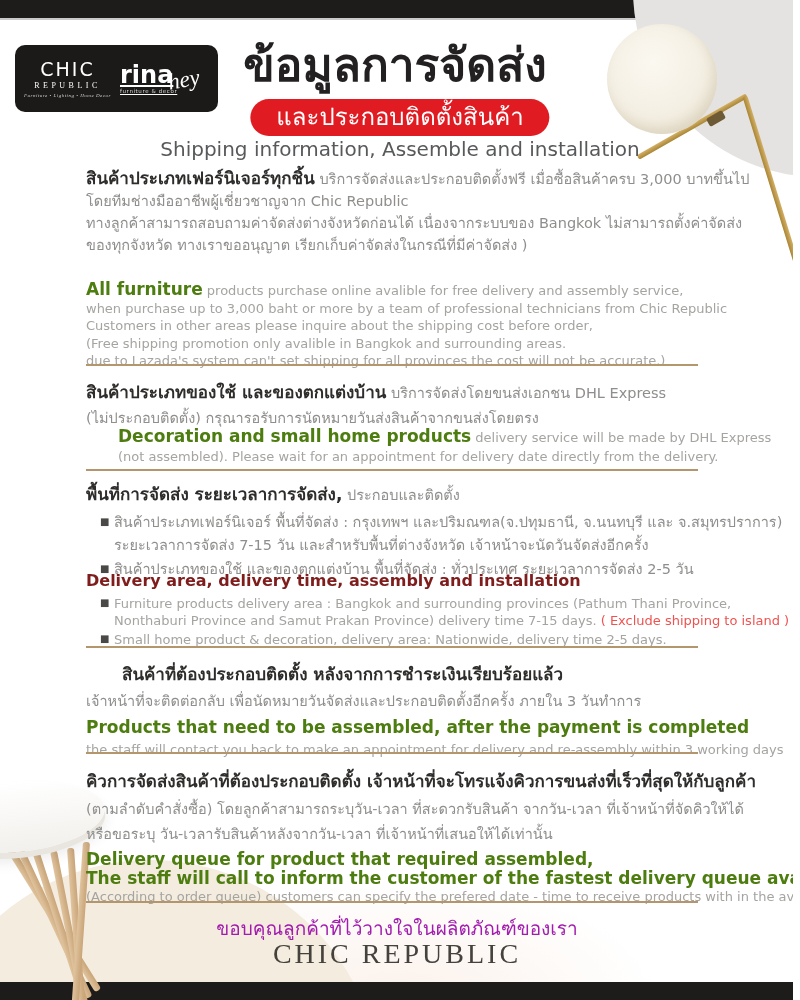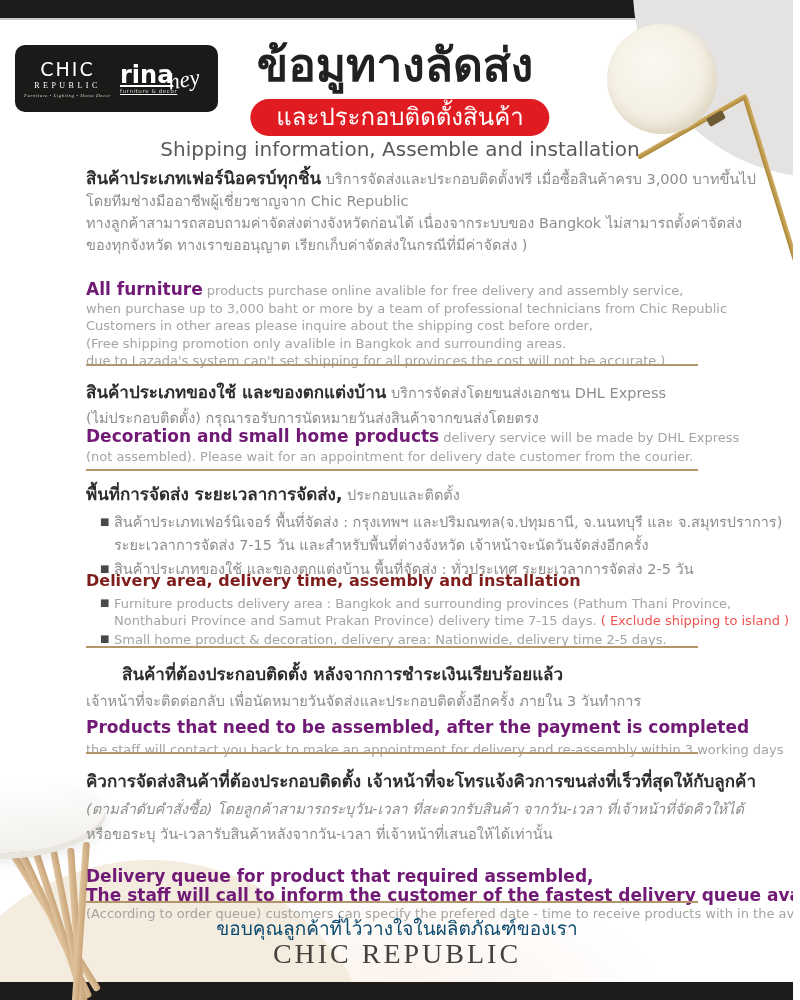--- a/index.html
+++ b/index.html
@@ -55,31 +55,31 @@
         background:#e11b22;color:#ffffff;font-size:24px;line-height:37px;height:37px;
         padding:0 26px;border-radius:19px;z-index:7;}
   .subtitle{position:absolute;left:400px;top:137px;transform:translateX(-50%);white-space:nowrap;
             font-size:20px;color:#58595b;z-index:7;}
 
   
   .block{position:absolute;left:86px;width:640px;z-index:5;}
   .ln{white-space:nowrap;}
   .th-bold{font-size:17px;font-weight:700;color:#2e2d2b;}
   .th-reg{font-size:14.5px;color:#8f8e8c;}
-  .en-bold-lg{font-size:17px;font-weight:700;color:#701a75;}
+  .en-bold-lg{font-size:17px;font-weight:700;color:#4d7c0f;}
   .en-bold-md{font-size:16px;font-weight:700;color:#7f1d1d;}
   .en-reg{font-size:13px;color:#a5a4a1;}
   .red-note{color:#ef5350;}
   .bullet{display:inline-block;width:14px;color:#4a4947;font-size:10px;vertical-align:2px;}
   .indent{padding-left:14px;}
   .divider{position:absolute;left:86px;width:612px;height:2px;background:#b5956b;z-index:5;}
 
   
   .thanks{position:absolute;left:397px;top:913px;transform:translateX(-50%);white-space:nowrap;
-          font-size:19px;color:#0c4a6e;z-index:5;}
+          font-size:19px;color:#a21caf;z-index:5;}
   .brand{position:absolute;left:397px;top:938px;transform:translateX(-50%);white-space:nowrap;
          font-family:"Liberation Serif","DejaVu Serif",serif;font-size:28px;letter-spacing:3px;
          color:#45423d;z-index:5;}
 </style>
 </head>
 <body>
 
 <div class="canvas">
 
   <div class="footer-glow"></div>
@@ -106,46 +106,46 @@
       <div class="chic-sub">REPUBLIC</div>
       <div class="chic-tag">Furniture • Lighting • Home Decor</div>
     </div>
     <div class="rina-logo">
       <div class="rina-name">rina</div>
       <div class="rina-tag">furniture &amp; decor</div>
       <div class="rina-hey">hey</div>
     </div>
   </div>
 
-  <div class="page-title">ข้อมูทางลัดส่ง</div>
+  <div class="page-title">ข้อมูลการจัดส่ง</div>
   <div class="pill">และประกอบติดตั้งสินค้า</div>
   <div class="subtitle">Shipping information, Assemble and installation</div>
 
   <div class="block" style="top:167px;line-height:22px;">
-    <div class="ln"><span class="th-bold">สินค้าประเภทเฟอร์นิอครบ์ทุกชิ้น</span><span class="th-reg"> บริการจัดส่งและประกอบติดตั้งฟรี เมื่อซื้อสินค้าครบ 3,000 บาทขึ้นไป</span></div>
+    <div class="ln"><span class="th-bold">สินค้าประเภทเฟอร์นิเจอร์ทุกชิ้น</span><span class="th-reg"> บริการจัดส่งและประกอบติดตั้งฟรี เมื่อซื้อสินค้าครบ 3,000 บาทขึ้นไป</span></div>
     <div class="ln th-reg">โดยทีมช่างมืออาชีพผู้เชี่ยวชาญจาก Chic Republic</div>
     <div class="ln th-reg">ทางลูกค้าสามารถสอบถามค่าจัดส่งต่างจังหวัดก่อนได้ เนื่องจากระบบของ Bangkok ไม่สามารถตั้งค่าจัดส่ง</div>
     <div class="ln th-reg">ของทุกจังหวัด ทางเราขออนุญาต เรียกเก็บค่าจัดส่งในกรณีที่มีค่าจัดส่ง )</div>
   </div>
   <div class="block" style="top:281px;line-height:17.5px;">
     <div class="ln"><span class="en-bold-lg">All furniture</span><span class="en-reg"> products purchase online avalible for free delivery and assembly service,</span></div>
     <div class="ln en-reg">when purchase up to 3,000 baht or more by a team of professional technicians from Chic Republic</div>
     <div class="ln en-reg">Customers in other areas please inquire about the shipping cost before order,</div>
     <div class="ln en-reg">(Free shipping promotion only avalible in Bangkok and surrounding areas.</div>
     <div class="ln en-reg">due to Lazada's system can't set shipping for all provinces the cost will not be accurate.)</div>
   </div>
   <div class="divider" style="top:364px;"></div>
 
   <div class="block" style="top:380px;line-height:25px;">
     <div class="ln"><span class="th-bold">สินค้าประเภทของใช้ และของตกแต่งบ้าน</span><span class="th-reg"> บริการจัดส่งโดยขนส่งเอกชน DHL Express</span></div>
     <div class="ln th-reg">(ไม่ประกอบติดตั้ง) กรุณารอรับการนัดหมายวันส่งสินค้าจากขนส่งโดยตรง</div>
   </div>
-  <div class="block" style="top:427px;line-height:19px;">
+  <div class="block" style="top:427px;line-height:19px;margin-left:32px;">
     <div class="ln"><span class="en-bold-lg">Decoration and small home products</span><span class="en-reg"> delivery service will be made by DHL Express</span></div>
-    <div class="ln en-reg">(not assembled). Please wait for an appointment for delivery date customer from the courier.</div>
+    <div class="ln en-reg">(not assembled). Please wait for an appointment for delivery date directly from the delivery.</div>
   </div>
   <div class="divider" style="top:469px;"></div>
 
   <div class="block" style="top:483px;line-height:23px;">
     <div class="ln" style="margin-bottom:3px;"><span class="th-bold">พื้นที่การจัดส่ง ระยะเวลาการจัดส่ง,</span><span class="th-reg"> ประกอบและติดตั้ง</span></div>
     <div class="ln th-reg indent"><span class="bullet">■</span><span>สินค้าประเภทเฟอร์นิเจอร์ พื้นที่จัดส่ง : กรุงเทพฯ และปริมณฑล(จ.ปทุมธานี, จ.นนทบุรี และ จ.สมุทรปราการ)</span></div>
     <div class="ln th-reg" style="padding-left:28px;">ระยะเวลาการจัดส่ง 7-15 วัน และสำหรับพื้นที่ต่างจังหวัด เจ้าหน้าจะนัดวันจัดส่งอีกครั้ง</div>
     <div class="ln th-reg indent"><span class="bullet">■</span><span>สินค้าประเภทของใช้ และของตกแต่งบ้าน พื้นที่จัดส่ง : ทั่วประเทศ ระยะเวลาการจัดส่ง 2-5 วัน</span></div>
   </div>
   <div class="block" style="top:572px;line-height:17.5px;">
@@ -159,22 +159,22 @@
   <div class="block" style="top:661px;">
     <div class="ln th-bold" style="line-height:27px;margin-left:36px;">สินค้าที่ต้องประกอบติดตั้ง หลังจากการชำระเงินเรียบร้อยแล้ว</div>
     <div class="ln th-reg" style="line-height:26px;">เจ้าหน้าที่จะติดต่อกลับ เพื่อนัดหมายวันจัดส่งและประกอบติดตั้งอีกครั้ง ภายใน 3 วันทำการ</div>
     <div class="ln en-bold-lg" style="line-height:26px;">Products that need to be assembled, after the payment is completed</div>
     <div class="ln en-reg" style="line-height:20px;">the staff will contact you back to make an appointment for delivery and re-assembly within 3 working days</div>
   </div>
   <div class="divider" style="top:752px;"></div>
 
   <div class="block" style="top:767px;">
     <div class="ln th-bold" style="line-height:29px;">คิวการจัดส่งสินค้าที่ต้องประกอบติดตั้ง เจ้าหน้าที่จะโทรแจ้งคิวการขนส่งที่เร็วที่สุดให้กับลูกค้า</div>
-    <div class="ln th-reg" style="line-height:26px;font-style:italic;">(ตามลำดับคำสั่งซื้อ) โดยลูกค้าสามารถระบุวัน-เวลา ที่สะดวกรับสินค้า จากวัน-เวลา ที่เจ้าหน้าที่จัดคิวให้ได้</div>
-    <div class="ln th-reg" style="line-height:25px;margin-bottom:20px;">หรือขอระบุ วัน-เวลารับสินค้าหลังจากวัน-เวลา ที่เจ้าหน้าที่เสนอให้ได้เท่านั้น</div>
+    <div class="ln th-reg" style="line-height:26px;">(ตามลำดับคำสั่งซื้อ) โดยลูกค้าสามารถระบุวัน-เวลา ที่สะดวกรับสินค้า จากวัน-เวลา ที่เจ้าหน้าที่จัดคิวให้ได้</div>
+    <div class="ln th-reg" style="line-height:25px;margin-bottom:3px;">หรือขอระบุ วัน-เวลารับสินค้าหลังจากวัน-เวลา ที่เจ้าหน้าที่เสนอให้ได้เท่านั้น</div>
     <div class="ln en-bold-lg" style="line-height:19px;">Delivery queue for product that required assembled,</div>
     <div class="ln en-bold-lg" style="line-height:19px;">The staff will call to inform the customer of the fastest delivery queue avalible.</div>
     <div class="ln en-reg" style="line-height:18px;">(According to order queue) customers can specify the prefered date - time to receive products with in the avalible queue.</div>
   </div>
   <div class="divider" style="top:901px;"></div>
 
   <div class="thanks">ขอบคุณลูกค้าที่ไว้วางใจในผลิตภัณฑ์ของเรา</div>
   <div class="brand">CHIC REPUBLIC</div>
 
 </div>

